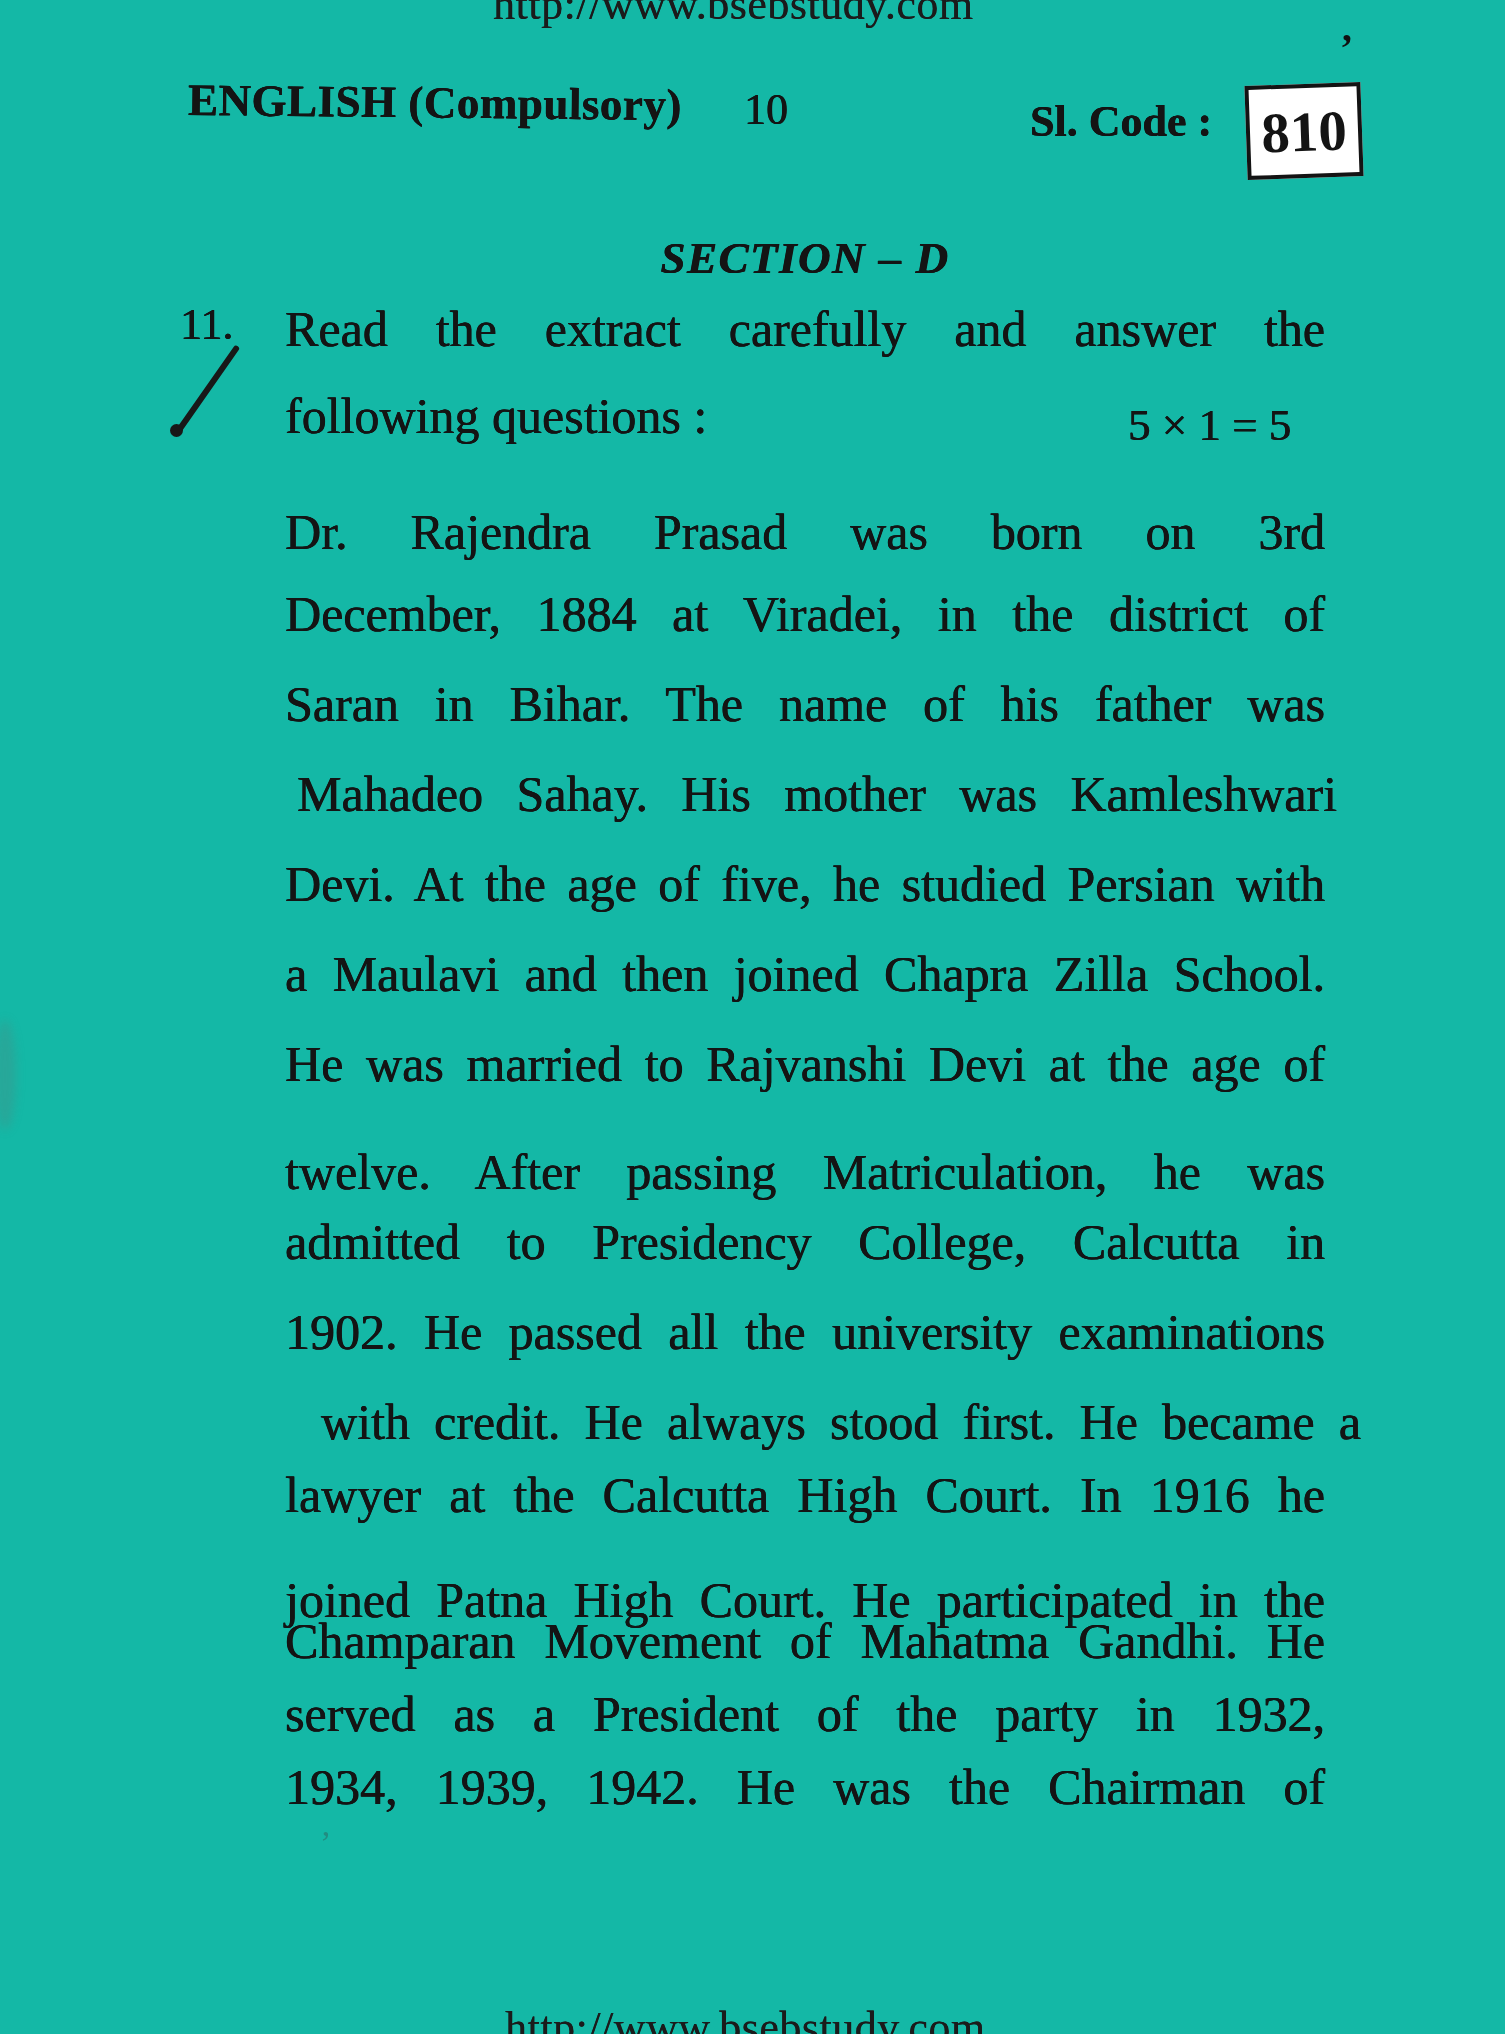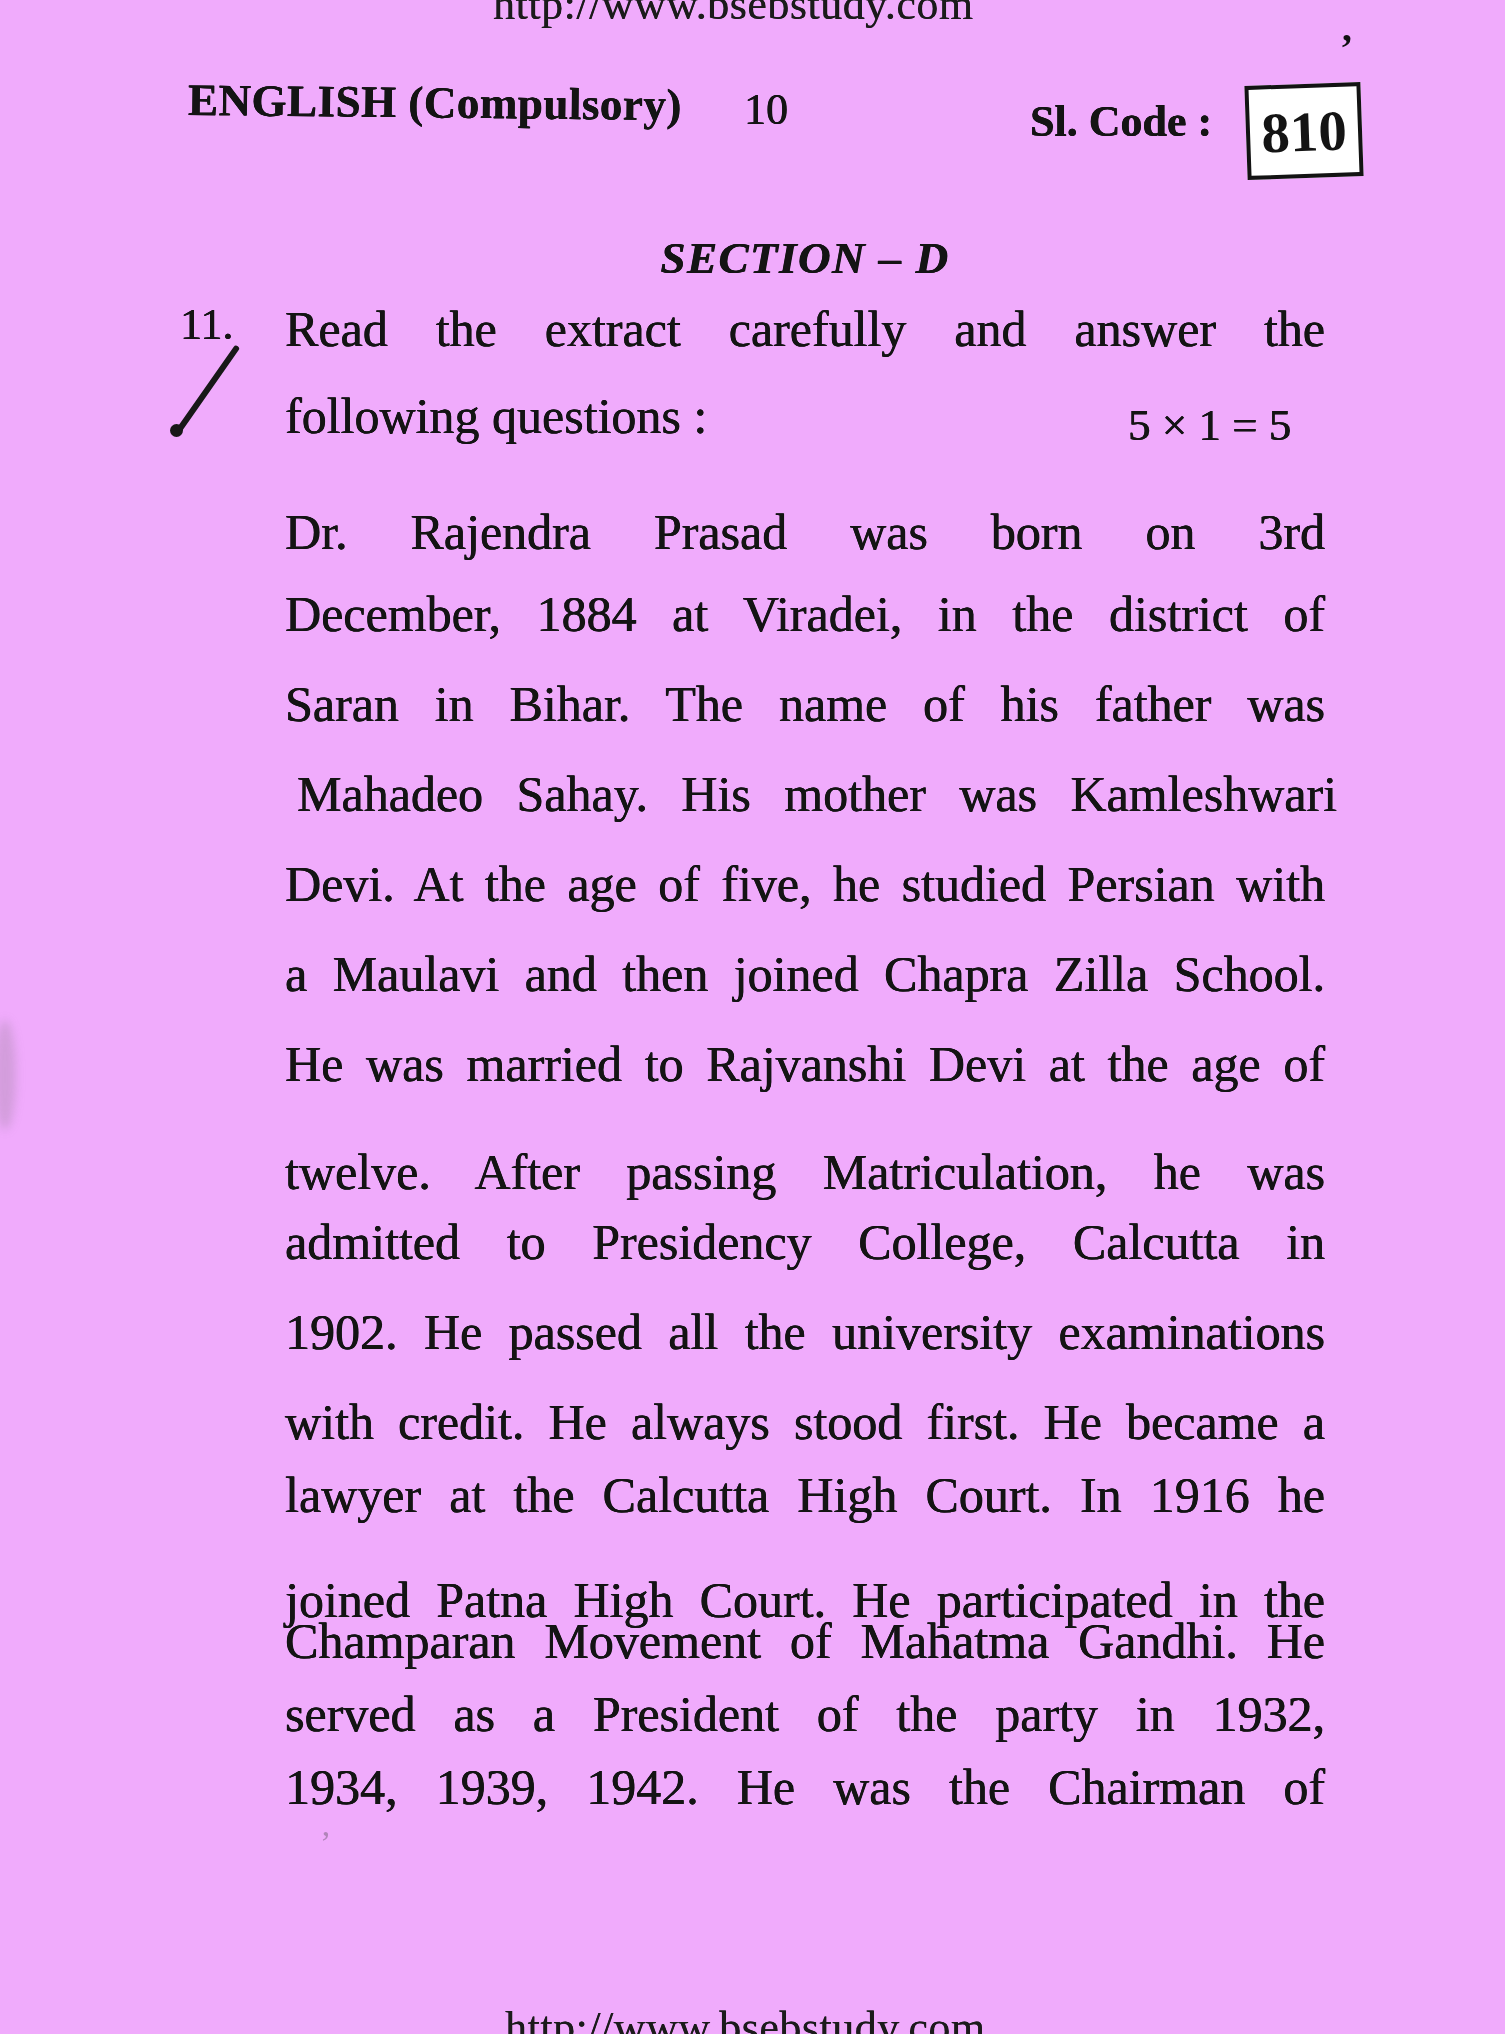--- a/index.html
+++ b/index.html
@@ -4,21 +4,21 @@
 <style>
   html,body{margin:0;padding:0;}
   body{
     width:1505px;height:2034px;
     background:#f4f4f2;
     font-family:"Liberation Serif","DejaVu Serif",serif;
     overflow:hidden;
   }
   .page{
     position:relative;width:1505px;height:2034px;
-    background:#f0abfc;color:#141414;overflow:hidden;
+    background:#14b8a6;color:#141414;overflow:hidden;
   }
   .abs{position:absolute;line-height:1;}
   .thick{text-shadow:0.4px 0 0 currentColor,-0.2px 0 0 currentColor;}
   .url{
     font-size:44px;letter-spacing:0.5px;color:#1b1b1b;
     text-shadow:0.3px 0 0 currentColor;
     white-space:nowrap;
   }
   .top-url{left:493px;top:-17px;}
   .bottom-url{left:505px;top:2006px;}
@@ -96,21 +96,21 @@
       <div class="abs line thick" style="top: 507px;">Dr. Rajendra Prasad was born on 3rd</div>
       <div class="abs line thick" style="top: 589px;">December, 1884 at Viradei, in the district of</div>
       <div class="abs line thick" style="top: 679px;">Saran in Bihar. The name of his father was</div>
       <div class="abs line thick" style="top: 769px; margin-left: 12px;">Mahadeo Sahay. His mother was Kamleshwari</div>
       <div class="abs line thick" style="top: 859px;">Devi. At the age of five, he studied Persian with</div>
       <div class="abs line thick" style="top: 949px;">a Maulavi and then joined Chapra Zilla School.</div>
       <div class="abs line thick" style="top: 1039px;">He was married to Rajvanshi Devi at the age of</div>
       <div class="abs line thick" style="top: 1127px; margin-top: 20px;">twelve. After passing Matriculation, he was</div>
       <div class="abs line thick" style="top: 1217px;">admitted to Presidency College, Calcutta in</div>
       <div class="abs line thick" style="top: 1307px;">1902. He passed all the university examinations</div>
-      <div class="abs line thick" style="top: 1397px;">with credit. He always stood first. He became a</div>
+      <div class="abs line thick" style="top: 1397px; margin-left: 36px;">with credit. He always stood first. He became a</div>
       <div class="abs line thick" style="top: 1470px;">lawyer at the Calcutta High Court. In 1916 he</div>
       <div class="abs line thick" style="top: 1575px;">joined Patna High Court. He participated in the</div>
       <div class="abs line thick" style="top: 1616px;">Champaran Movement of Mahatma Gandhi. He</div>
       <div class="abs line thick" style="top: 1689px;">served as a President of the party in 1932,</div>
       <div class="abs line thick" style="top: 1762px;">1934, 1939, 1942. He was the Chairman of</div>
     </div>
 
   <div class="abs smudge"></div>
   <div class="abs small-gray-mark">’</div>
 

